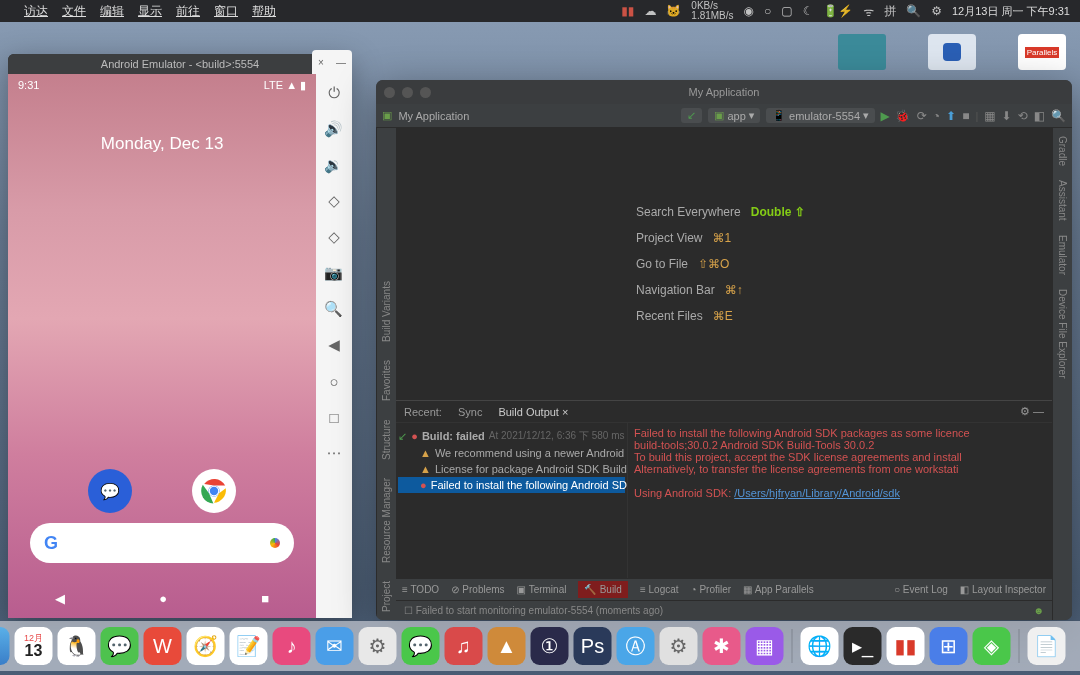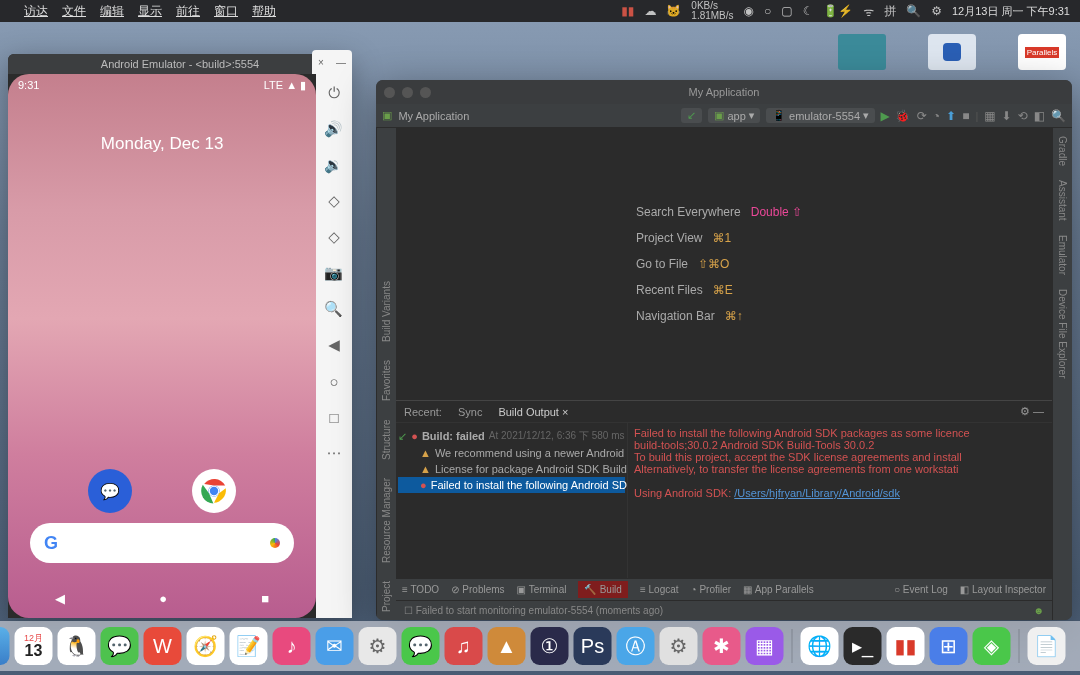--- a/index.html
+++ b/index.html
@@ -14,21 +14,21 @@
 .menu-icon { font-size: 12px; opacity: 0.85; }
 
 
 .desktop-icon { position: absolute; width: 60px; display: flex; flex-direction: column; align-items: center; gap: 3px; }
 .desktop-icon .iconbox { width: 48px; height: 36px; border-radius: 4px; }
 
 
 .emulator { position: absolute; left: 8px; top: 54px; width: 344px; background: #2b2b2b; border-radius: 6px 6px 0 0; box-shadow: 0 8px 30px rgba(0,0,0,0.35); }
 .emulator-title { height: 20px; background: #3c3e40; color: #bbb; font-size: 11px; display: flex; align-items: center; justify-content: center; border-radius: 6px 6px 0 0; }
 .emulator-body { display: flex; }
-.phone { width: 344px; height: 544px; background: linear-gradient(180deg, #c47f8d 0%, #d89ba8 25%, #e3a7b3 45%, #cf7e9e 70%, #b85d8f 100%); position: relative; border-radius: 21px; }
+.phone { width: 344px; height: 544px; background: linear-gradient(180deg, #c47f8d 0%, #d89ba8 25%, #e3a7b3 45%, #cf7e9e 70%, #b85d8f 100%); position: relative; }
 .phone-status { height: 22px; display: flex; justify-content: space-between; align-items: center; padding: 0 10px; color: #fff; font-size: 11px; }
 .phone-date { color: #fff; text-align: center; font-size: 17px; font-weight: 400; margin-top: 38px; }
 .phone-apps { position: absolute; bottom: 105px; width: 100%; display: flex; justify-content: space-around; padding: 0 50px; }
 .app-icon { width: 44px; height: 44px; border-radius: 50%; display: flex; align-items: center; justify-content: center; }
 .search-pill { position: absolute; bottom: 55px; left: 22px; right: 22px; height: 40px; background: #fff; border-radius: 20px; display: flex; align-items: center; padding: 0 14px; justify-content: space-between; }
 .search-pill .g { font-weight: 700; font-size: 18px; }
 .nav-bar { position: absolute; bottom: 0; width: 100%; height: 40px; display: flex; justify-content: space-around; align-items: center; }
 .nav-btn { color: #fff; font-size: 13px; }
 .em-toolbar { width: 40px; background: #f5f5f5; display: flex; flex-direction: column; align-items: center; padding: 8px 0; gap: 14px; position: relative; }
 .em-toolbar .tbtn { width: 22px; height: 22px; display: flex; align-items: center; justify-content: center; color: #666; font-size: 15px; }
@@ -45,21 +45,21 @@
 .studio-toolbar .run-combo { background: #4a4d4f; border-radius: 3px; padding: 1px 6px; }
 .tb-icon { font-size: 12px; color: #888; }
 .run-icon { color: #4e9a4e; }
 .studio-main { flex: 1; display: flex; overflow: hidden; }
 .side-tab { width: 20px; background: #3c3f41; border-right: 1px solid #2b2b2b; writing-mode: vertical-rl; transform: rotate(180deg); font-size: 10px; color: #888; display: flex; align-items: center; padding: 8px 0; gap: 18px; }
 .side-tab-r { width: 20px; background: #3c3f41; border-left: 1px solid #2b2b2b; writing-mode: vertical-rl; font-size: 10px; color: #888; display: flex; align-items: center; padding: 8px 0; gap: 14px; }
 .editor-area { flex: 1; display: flex; flex-direction: column; }
 .welcome { flex: 1; background: #2b2b2b; display: flex; flex-direction: column; justify-content: center; padding-left: 240px; gap: 12px; color: #aaa; font-size: 12px; }
 .welcome-row { display: flex; gap: 10px; }
 .welcome-row .key { color: #d6a24a; }
-.welcome-row .blue { color: #ec4899; font-weight: 400; }
+.welcome-row .blue { color: #84cc16; font-weight: 700; }
 .build-panel { height: 178px; background: #2b2b2b; border-top: 1px solid #444; display: flex; flex-direction: column; }
 .build-tabs { height: 22px; display: flex; align-items: center; padding: 0 8px; gap: 16px; color: #999; font-size: 11px; border-bottom: 1px solid #333; }
 .build-tabs .active { color: #ccc; }
 .build-tabs .gear { margin-left: auto; }
 .build-content { flex: 1; display: flex; font-size: 11px; overflow: hidden; }
 .build-tree { width: 232px; padding: 4px 2px; color: #aaa; border-right: 1px solid #333; overflow: hidden; }
 .build-tree .row { display: flex; align-items: center; gap: 4px; padding: 2px 0; white-space: nowrap; }
 .build-tree .sel { background: #0d5a9e; color: #fff; }
 .err-ico { color: #d25252; font-size: 11px; }
 .warn-ico { color: #d6a24a; font-size: 11px; }
@@ -224,26 +224,26 @@
           </div>
         <div class="welcome-row">
             <span>Project View</span> 
             <span class="key">⌘1</span>
           </div>
         <div class="welcome-row">
             <span>Go to File</span> 
             <span class="key">⇧⌘O</span>
           </div>
         <div class="welcome-row">
+            <span>Navigation Bar</span> 
+            <span class="key">⌘↑</span>
+          </div>
+        <div class="welcome-row">
             <span>Recent Files</span> 
             <span class="key">⌘E</span>
-          </div>
-        <div class="welcome-row">
-            <span>Navigation Bar</span> 
-            <span class="key">⌘↑</span>
           </div>
       </div>
       <div class="build-panel">
         <div class="build-tabs">
           <span>Recent:</span>
           <span>Sync</span>
           <span class="active"><span>Build Output</span> ×</span>
           <span class="gear">⚙ —</span>
         </div>
         <div class="build-content">

